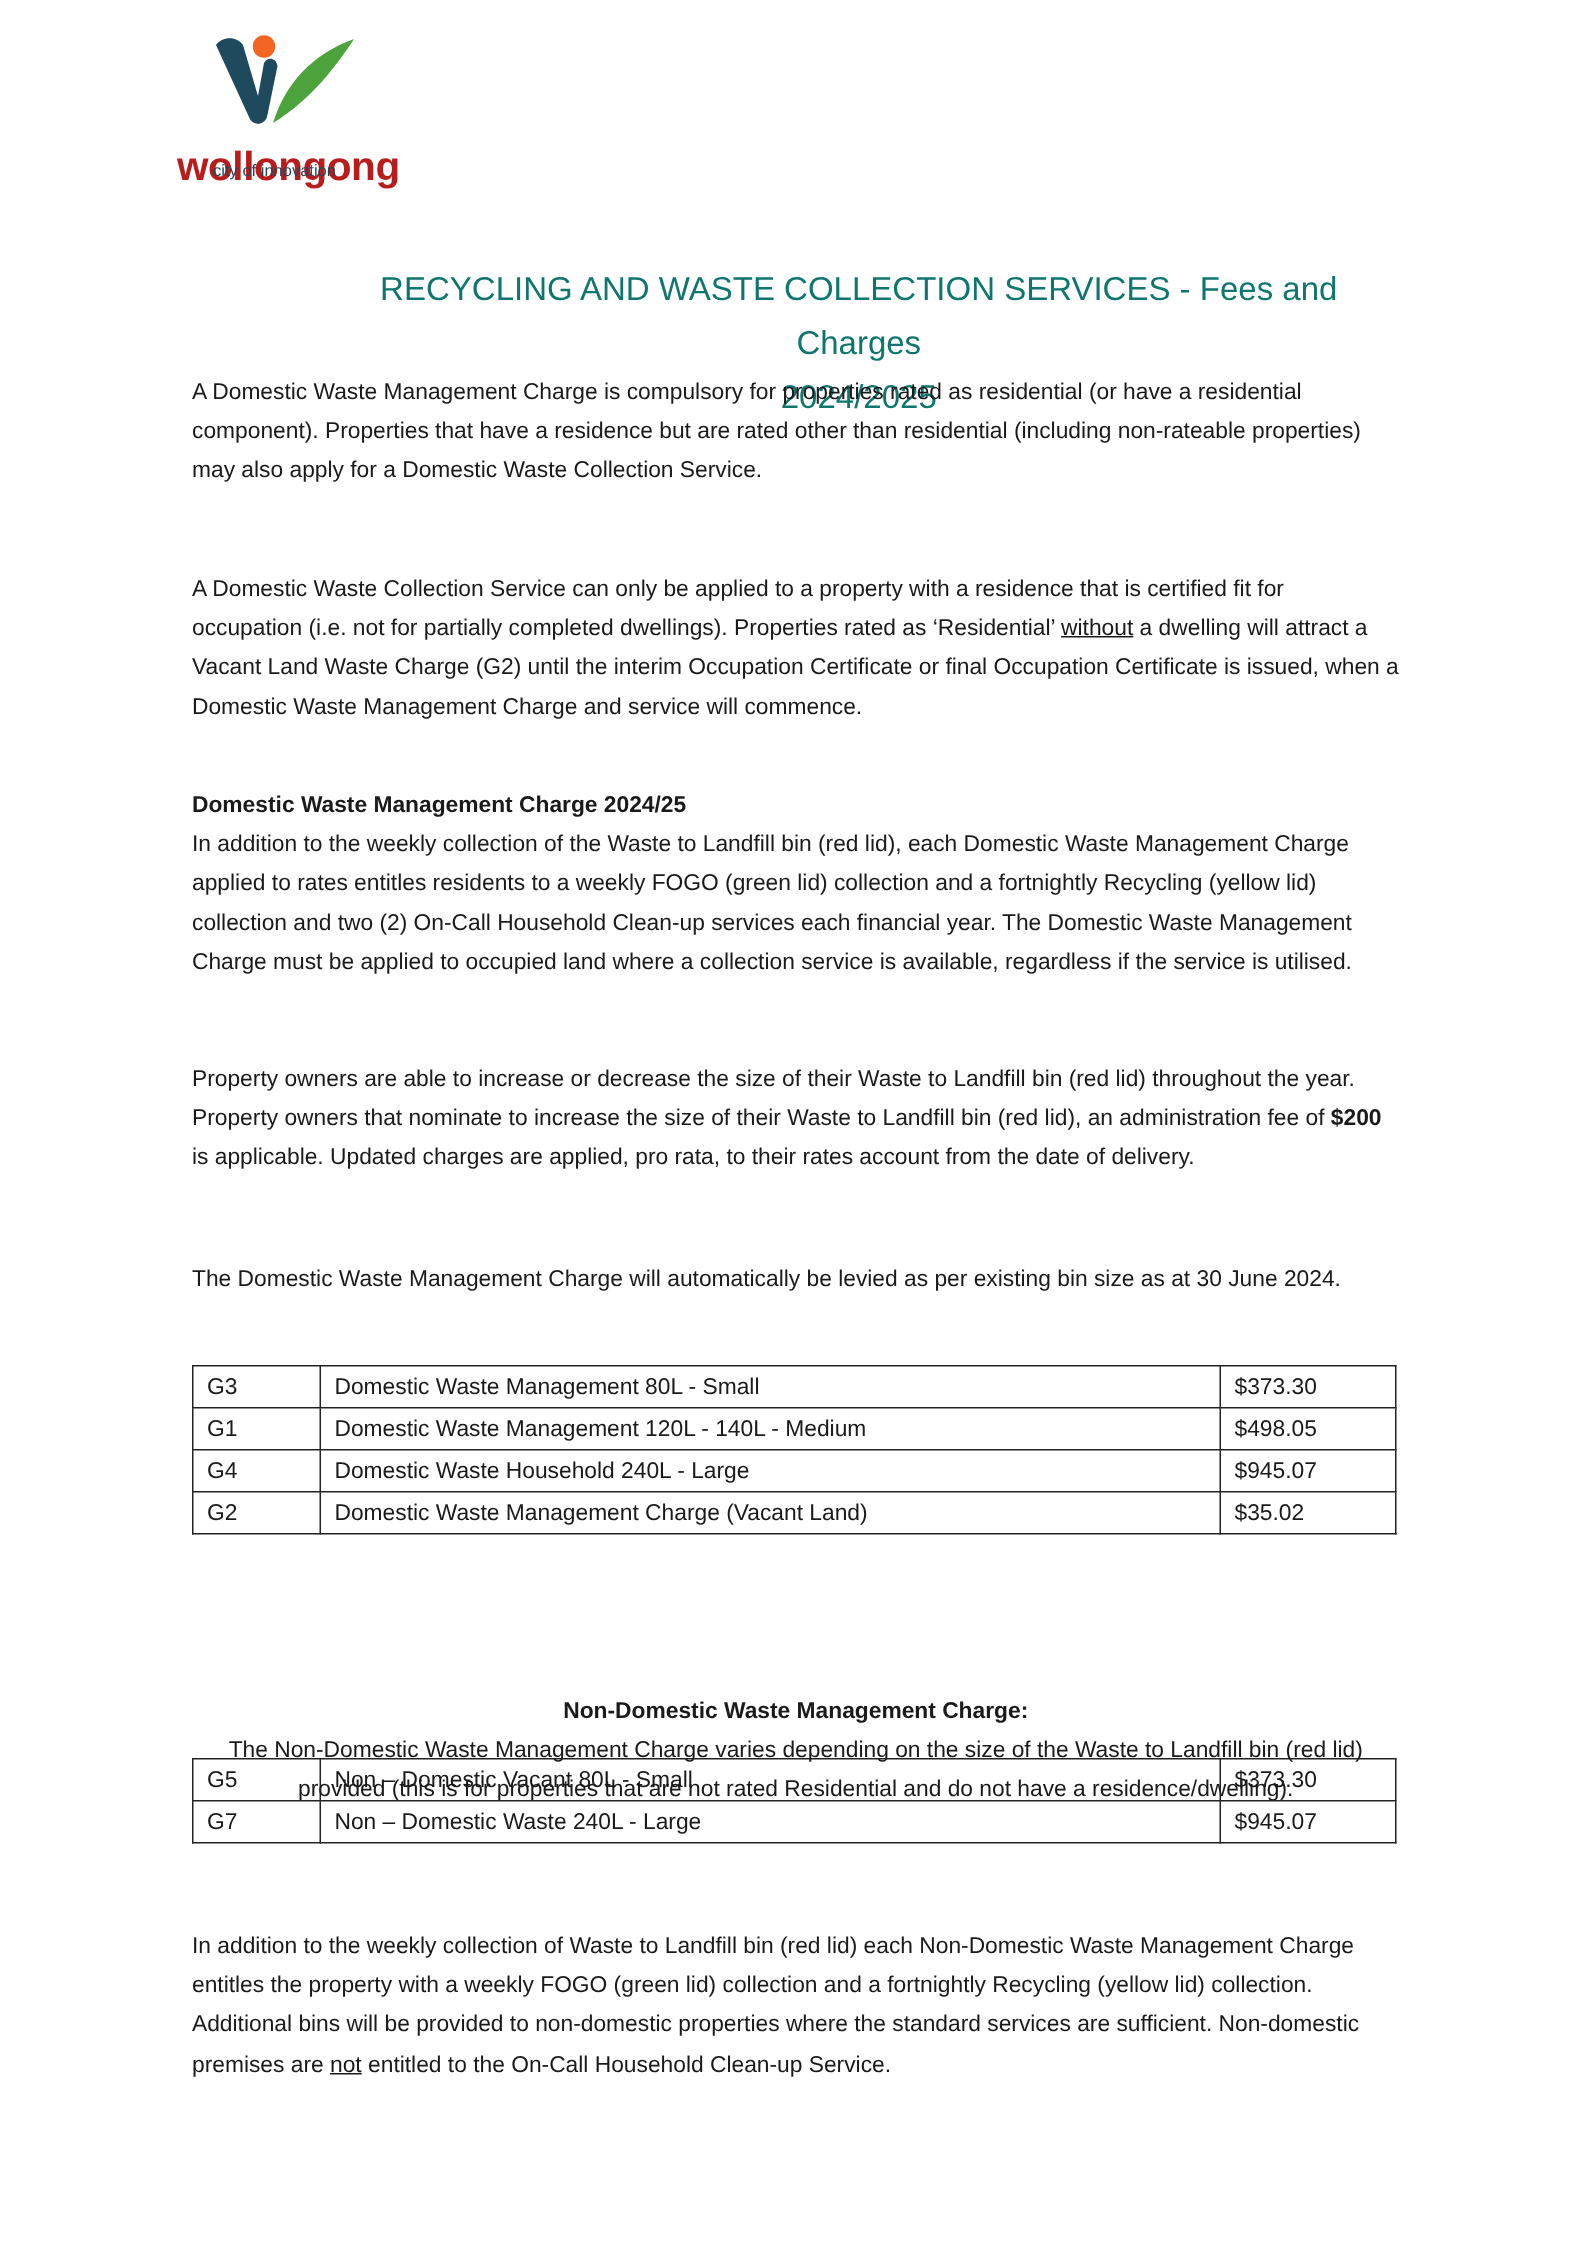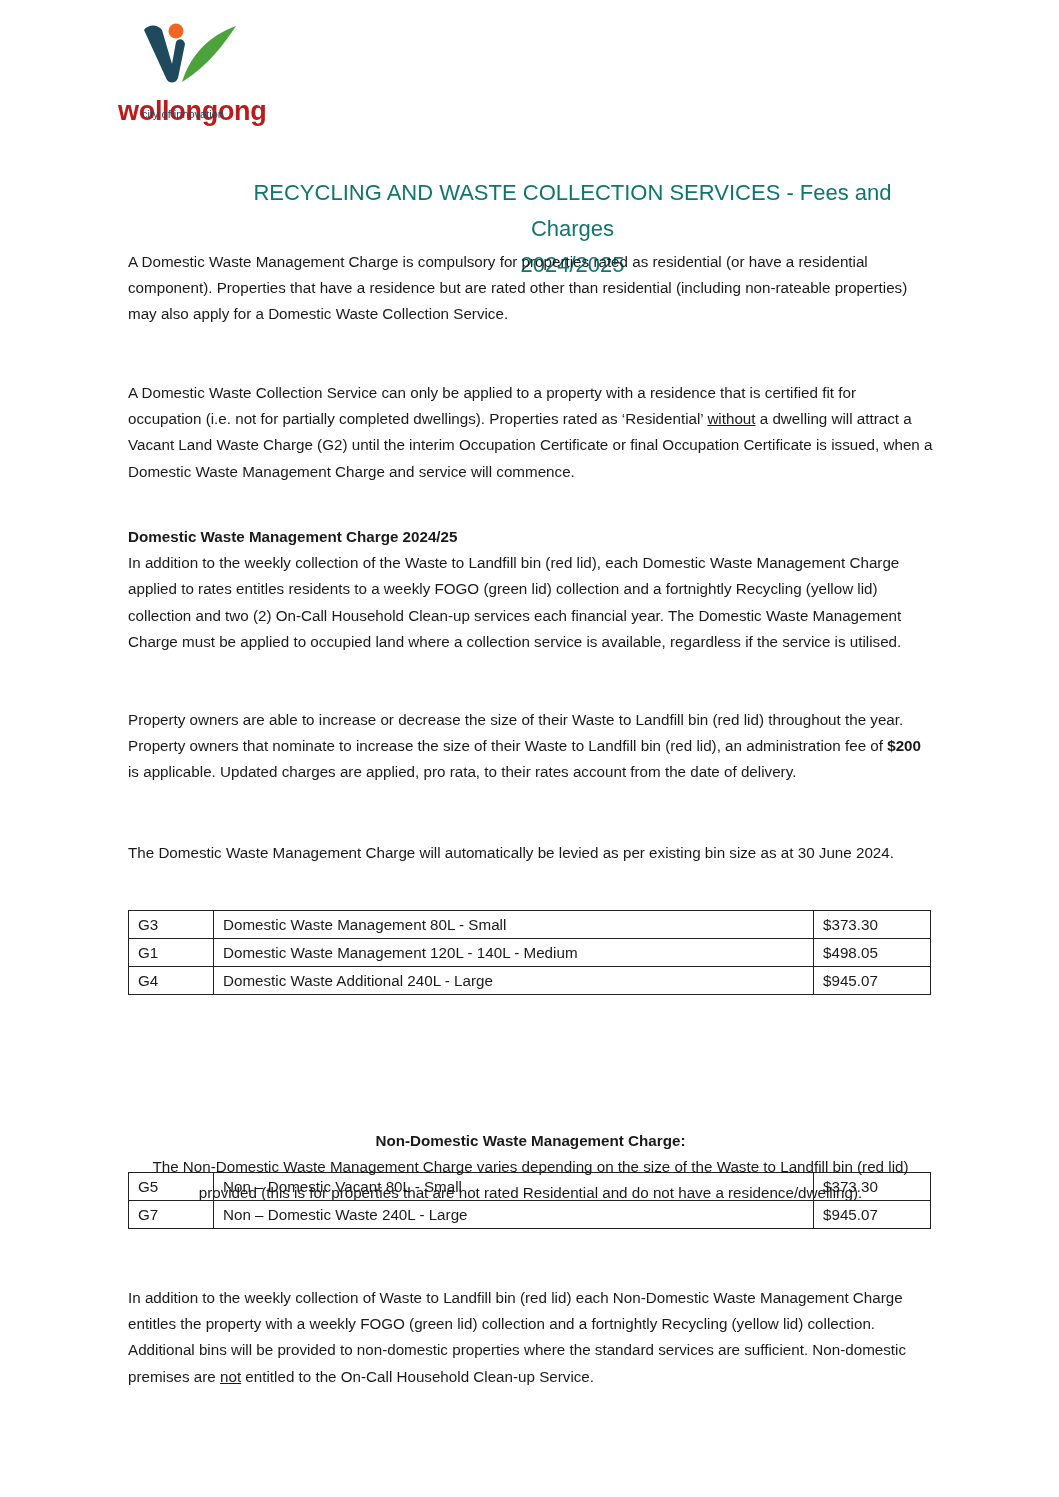--- a/index.html
+++ b/index.html
@@ -80,22 +80,27 @@
       <td>Domestic Waste Management 80L - Small</td>
       <td class="amt">$373.30</td>
     </tr>
     <tr>
       <td class="code">G1</td>
       <td>Domestic Waste Management 120L - 140L - Medium</td>
       <td class="amt">$498.05</td>
     </tr>
     <tr>
       <td class="code">G4</td>
-      <td>Domestic Waste Additional 240L - Large</td>
+      <td>Domestic Waste Household 240L - Large</td>
       <td class="amt">$945.07</td>
+    </tr>
+    <tr>
+      <td class="code">G2</td>
+      <td>Domestic Waste Management Charge (Vacant Land)</td>
+      <td class="amt">$35.02</td>
     </tr>
   </tbody>
 </table>
 
 <div class="content" style="top:1128px;text-align:center;">
   <p class="h">Non-Domestic Waste Management Charge:</p>
   <p>The Non-Domestic Waste Management Charge varies depending on the size of the Waste to Landfill bin (red lid) provided (this is for properties that are not rated Residential and do not have a residence/dwelling).</p>
 </div>
 
 <table class="fees" style="top:1172px;">

